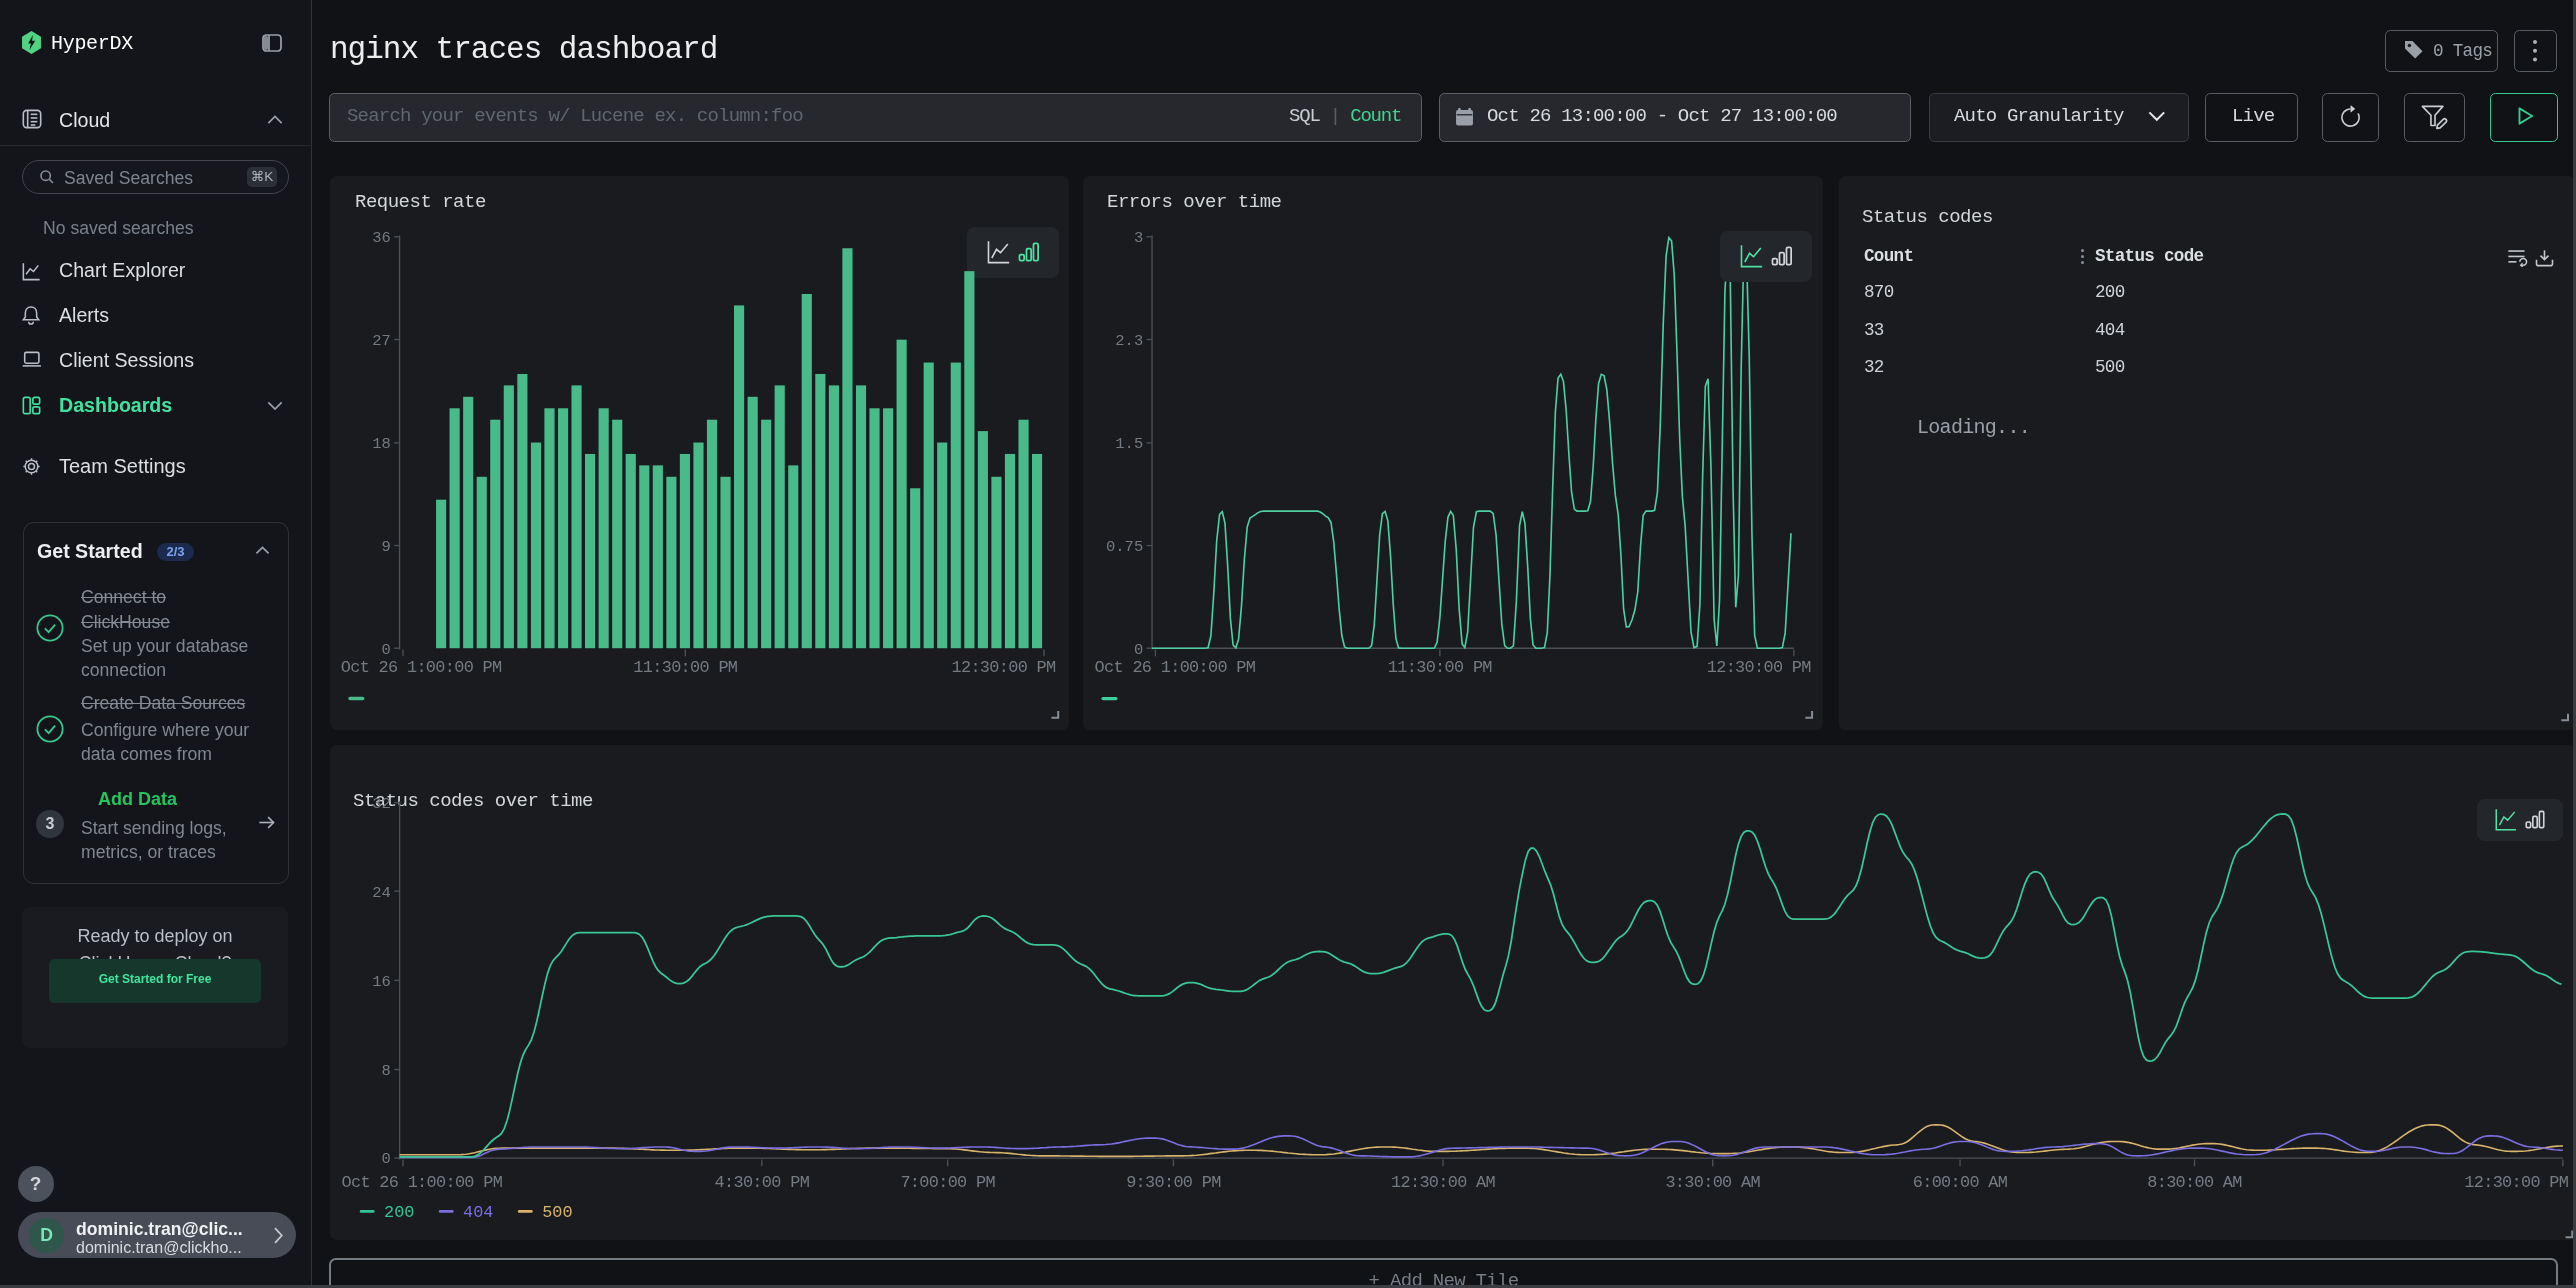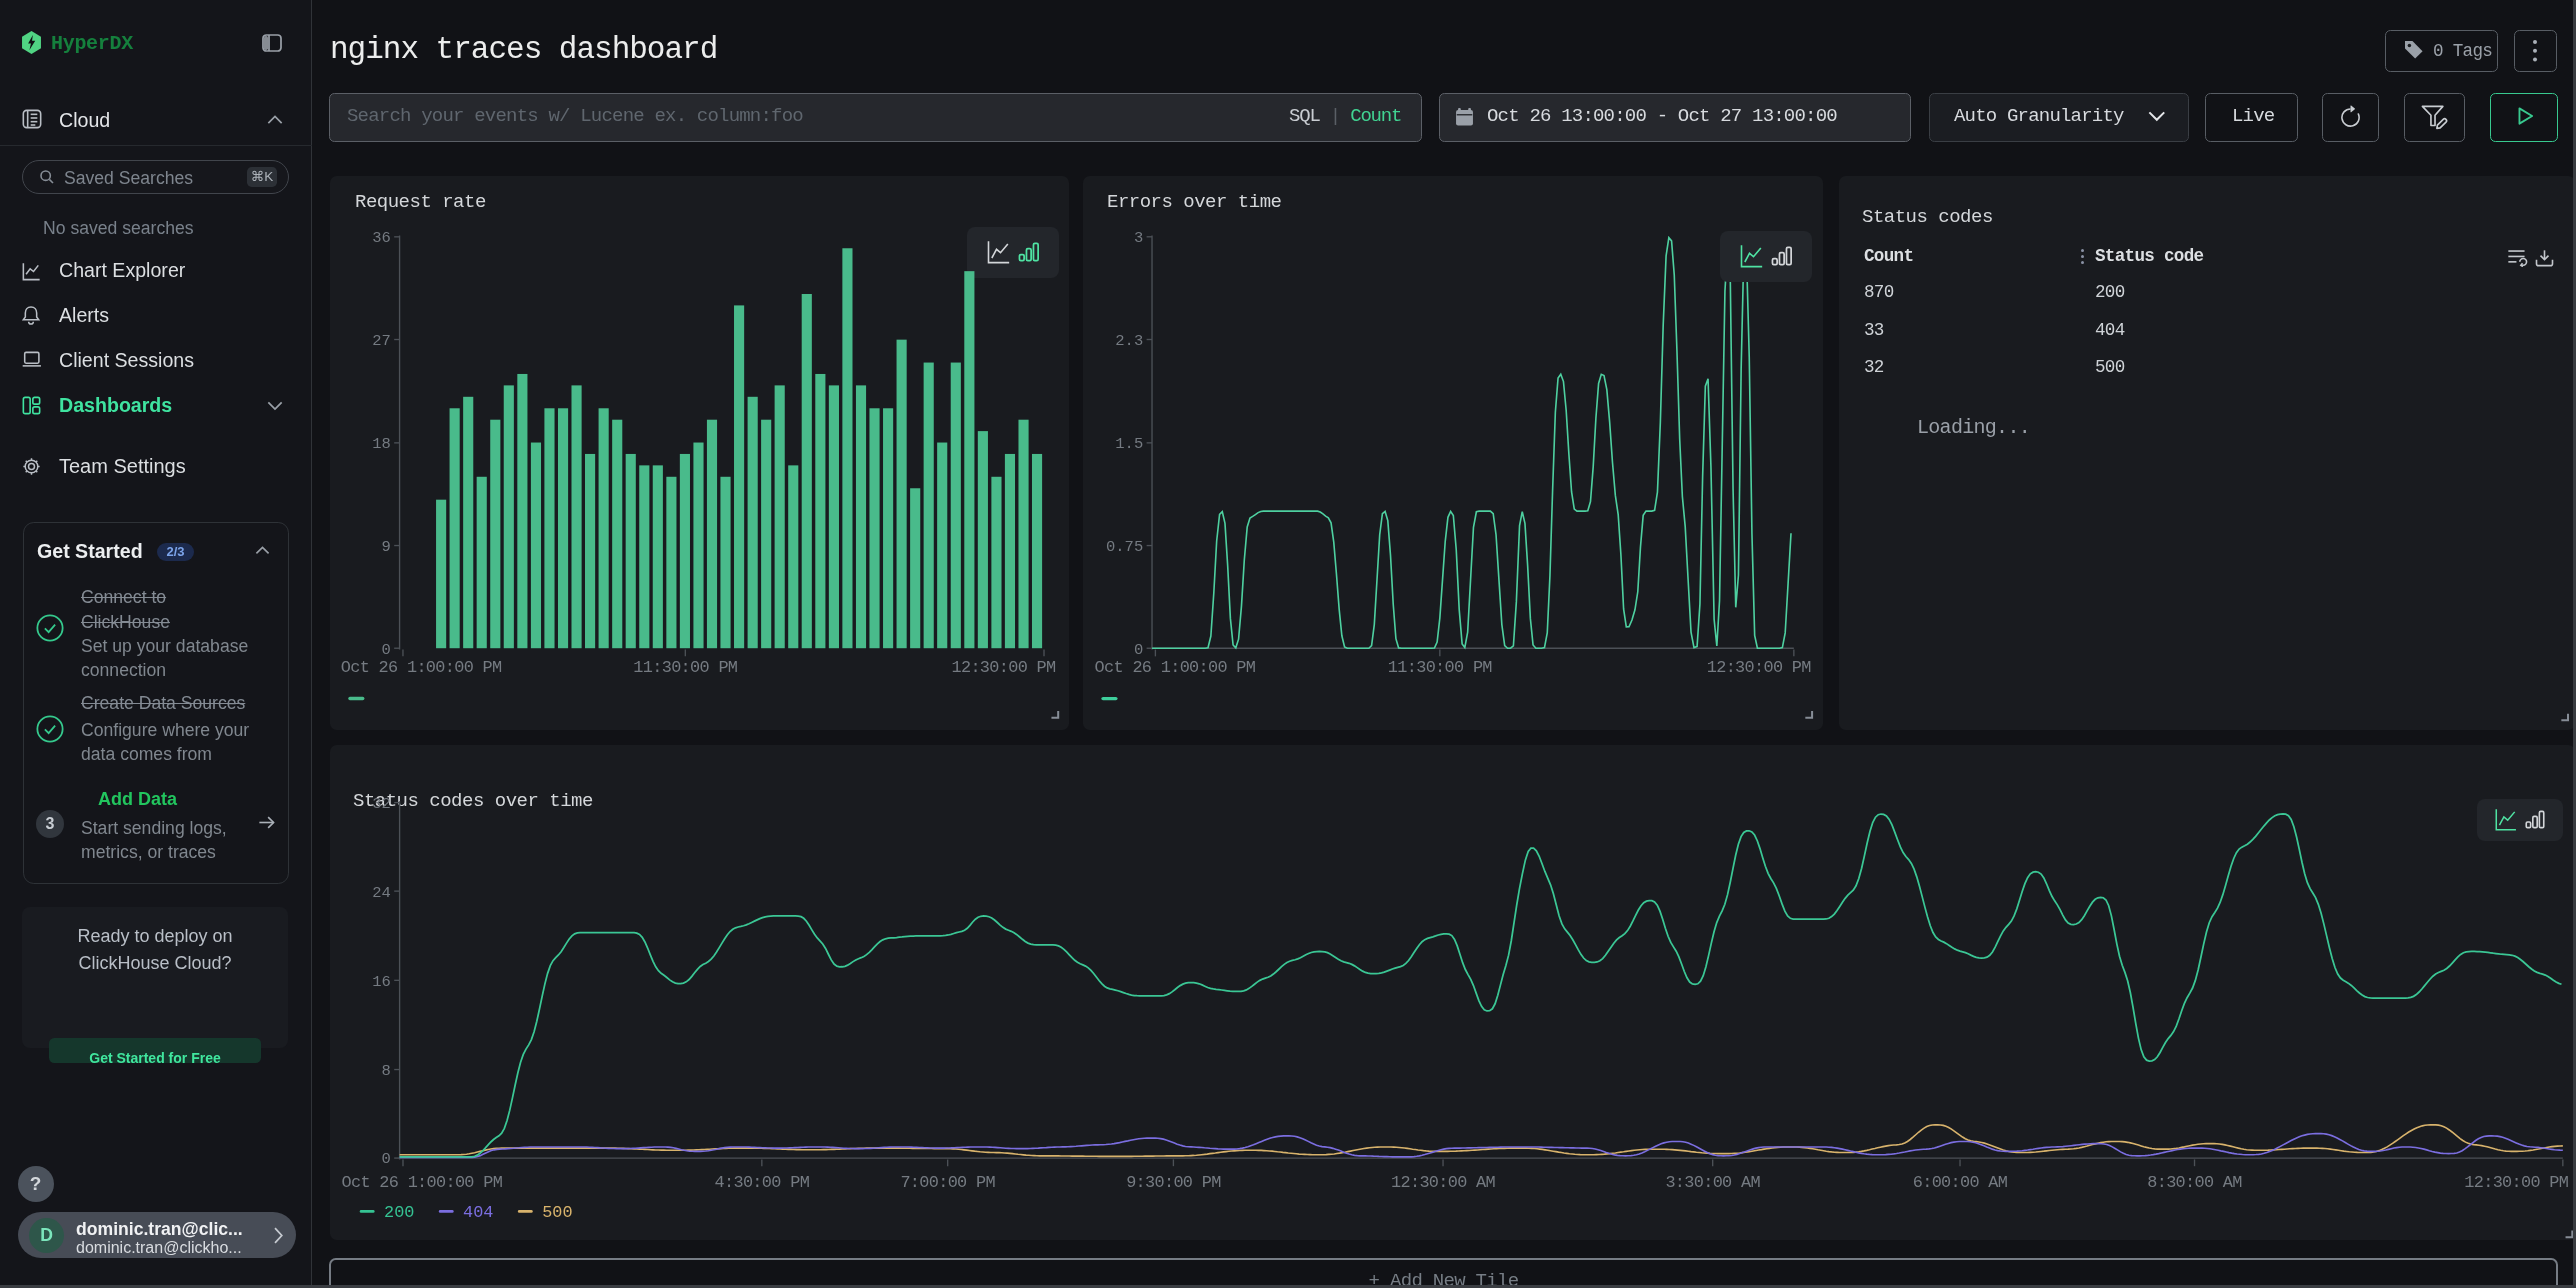--- a/index.html
+++ b/index.html
@@ -11,21 +11,21 @@
 .ibtn{position:absolute;border:1.4px solid #585d64;border-radius:5.4px}
 svg text{font-family:"Liberation Mono",monospace}
 </style></head><body>
 <div id="root">
 
 <div class="sb"></div>
 <svg class="abs" style="left:22px;top:31px" width="19" height="23" viewBox="0 0 28 34">
  <polygon points="14,0 28,8.5 28,25.5 14,34 0,25.5 0,8.5" fill="#50d483"></polygon>
  <polygon points="16,6 9,18.5 13.2,18.5 11,28 19.5,14.5 14.8,14.5" fill="#101214"></polygon>
 </svg>
-<div class="abs mono" style="left:51px;top:32px;font-size:20px;font-weight:bold;color:#15803d;letter-spacing:-0.3px">HyperDX</div>
+<div class="abs mono" style="left:51px;top:32px;font-size:20px;font-weight:normal;color:#ffffff;letter-spacing:-0.3px">HyperDX</div>
 <svg class="abs" style="left:262px;top:34px" width="20" height="18" viewBox="0 0 30 27" fill="none" stroke="#9aa0a8" stroke-width="2.6">
  <rect x="1.5" y="1.5" width="27" height="24" rx="5"></rect>
       <line x1="10.5" y1="1.5" x2="10.5" y2="25.5"></line>
  <rect x="3" y="3" width="6" height="21" rx="2.5" fill="#9aa0a8" stroke="none" opacity="0.85"></rect>
 </svg>
 
 <svg class="abs" style="left:21.6px;top:109px" width="20" height="20" viewBox="0 0 30 30" fill="none" stroke="#b9bec5" stroke-width="2.4">
  <rect x="2" y="2" width="26" height="26" rx="5"></rect>
  <line x1="8.5" y1="2.5" x2="8.5" y2="27.5"></line>
  <line x1="13" y1="8" x2="23" y2="8"></line>
@@ -101,21 +101,21 @@
 <div class="abs" style="left:36px;top:810px;width:28px;height:28px;border-radius:50%;background:#31363d;color:#c9ced4;font-size:16px;font-weight:bold;text-align:center;line-height:28px">3</div>
 <div class="abs" style="left:98px;top:789px;font-size:18px;font-weight:bold;color:#22c55e">Add Data</div>
 <div class="abs" style="left:81px;top:816px;font-size:17.6px;color:#80878f;line-height:24px">Start sending logs,<br>metrics, or traces</div>
 <svg class="abs" style="left:258px;top:815px" width="17.6" height="15" viewBox="0 0 26 22" fill="none" stroke="#aab0b8" stroke-width="2.4">
       <line x1="2" y1="11" x2="23" y2="11"></line>
       <polyline points="15,3 23,11 15,19"></polyline>
     </svg>
 
 <div class="abs" style="left:22px;top:907px;width:266px;height:141px;background:#191b20;border-radius:8px"></div>
 <div class="abs" style="left:22px;top:923px;width:266px;text-align:center;font-size:18px;color:#b9bfc7;line-height:27px">Ready to deploy on<br>ClickHouse Cloud?</div>
-<div class="abs" style="left:49px;top:1038px;width:212px;height:25px;background:#15372c;border-radius:5.4px;color:#40e69e;font-size:14px;font-weight:bold;text-align:center;line-height:40px">Get Started for Free</div>
+<div class="abs" style="left:49px;top:959px;width:212px;height:44px;background:#15372c;border-radius:5.4px;color:#40e69e;font-size:12px;font-weight:bold;text-align:center;line-height:40px">Get Started for Free</div>
 <div class="abs" style="left:17.6px;top:1166px;width:36px;height:36px;border-radius:50%;background:#4b525c;color:#d3d7db;font-size:19px;font-weight:bold;text-align:center;line-height:36px">?</div>
 <div class="abs" style="left:18px;top:1212px;width:278px;height:46px;background:#474c56;border-radius:23px"></div>
 <div class="abs" style="left:29px;top:1218px;width:35px;height:35px;border-radius:50%;background:#2e564a;color:#7be5bb;font-size:17.6px;font-weight:bold;text-align:center;line-height:35px">D</div>
 <div class="abs" style="left:76px;top:1219px;font-size:17.6px;font-weight:bold;color:#f0f1f3">dominic.tran@clic...</div>
 <div class="abs" style="left:76px;top:1239px;font-size:16px;color:#d9dce0">dominic.tran@clickho...</div>
 <svg class="abs" style="left:273px;top:1226px" width="10.8" height="19" viewBox="0 0 16 28" fill="none" stroke="#c6cad0" stroke-width="2.6">
       <polyline points="3,3 13,14 3,25"></polyline>
     </svg>
 
 <div class="abs mono" style="left:330px;top:32px;font-size:31px;letter-spacing:-1px;color:#eceded">nginx traces dashboard</div>

